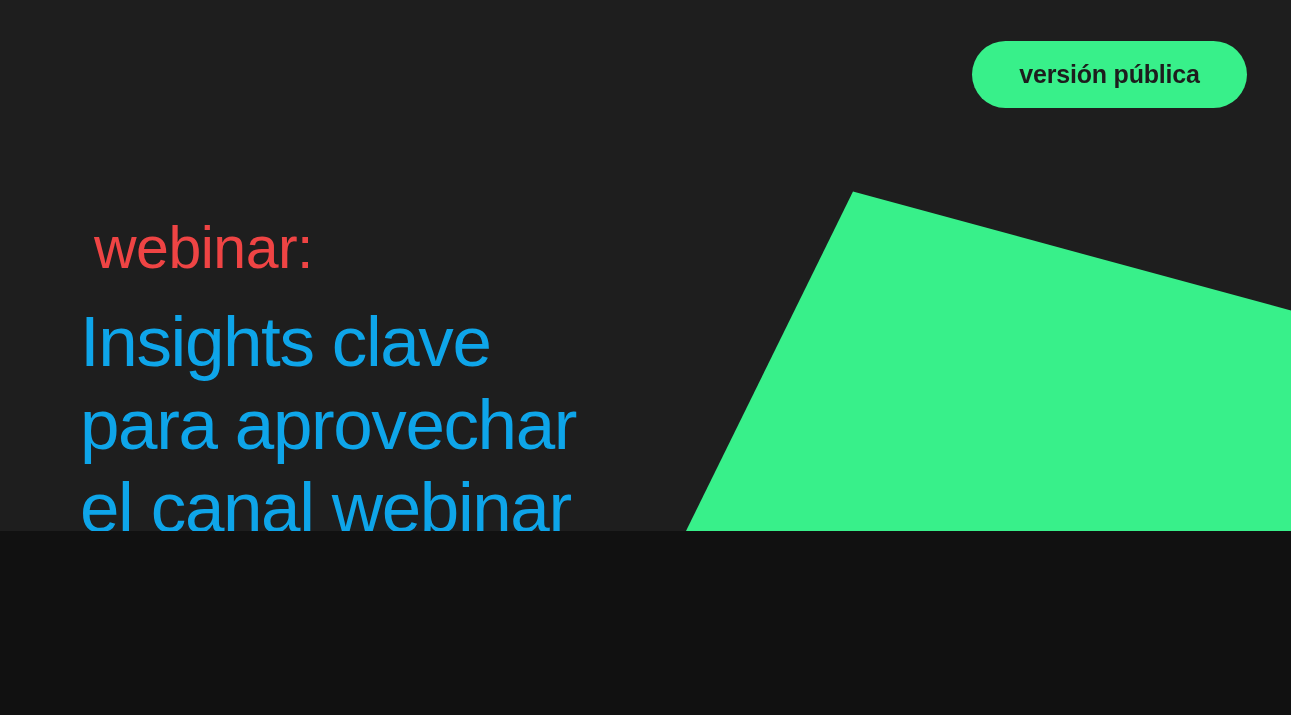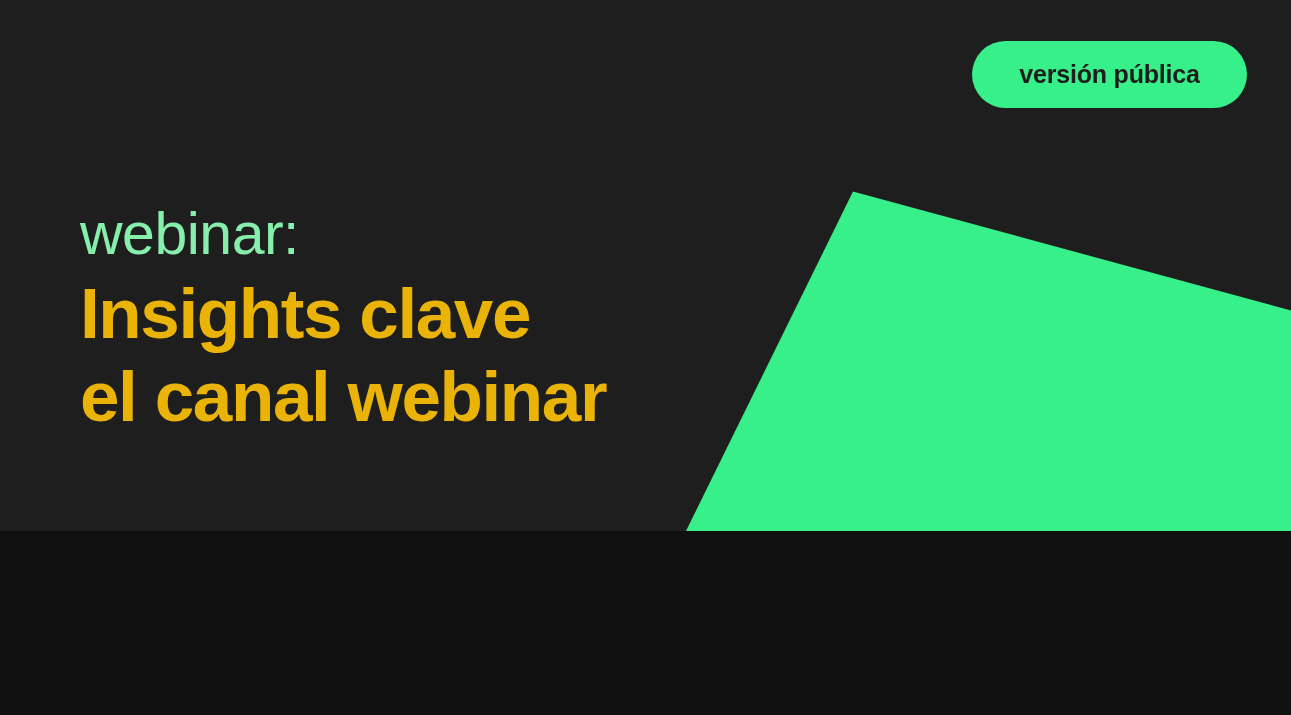--- a/index.html
+++ b/index.html
@@ -58,38 +58,38 @@
   .headline-block {
     position: absolute;
     left: 80px;
     top: 196px;
     z-index: 2;
     max-width: 700px;
   }
 
   .eyebrow {
     display: block;
-    color: #86efac;
+    color: #ef4444;
     font-size: 59px;
     font-weight: 300;
     line-height: 76px;
     letter-spacing: -0.5px;
     white-space: nowrap;
-    margin: 0;
+    margin: 14px;
   }
 
   .headline {
     margin: 0;
     padding: 0;
   }
   .headline-line {
     display: block;
-    color: #eab308;
+    color: #0ea5e9;
     font-size: 71px;
-    font-weight: 700;
+    font-weight: 400;
     line-height: 83px;
     letter-spacing: -1.4px;
     white-space: nowrap;
   }
 </style>
 </head>
 <body>
 
 <div class="slide">
 
@@ -98,17 +98,18 @@
   </svg>
 
   <div class="badge">
     <span class="badge-label">versión pública</span>
   </div>
 
   <div class="headline-block">
     <span class="eyebrow">webinar:</span>
     <h1 class="headline">
       <span class="headline-line">Insights clave</span>
+      <span class="headline-line">para aprovechar</span>
       <span class="headline-line">el canal webinar</span>
     </h1>
   </div>
 
 </div>
 
 </body></html>

